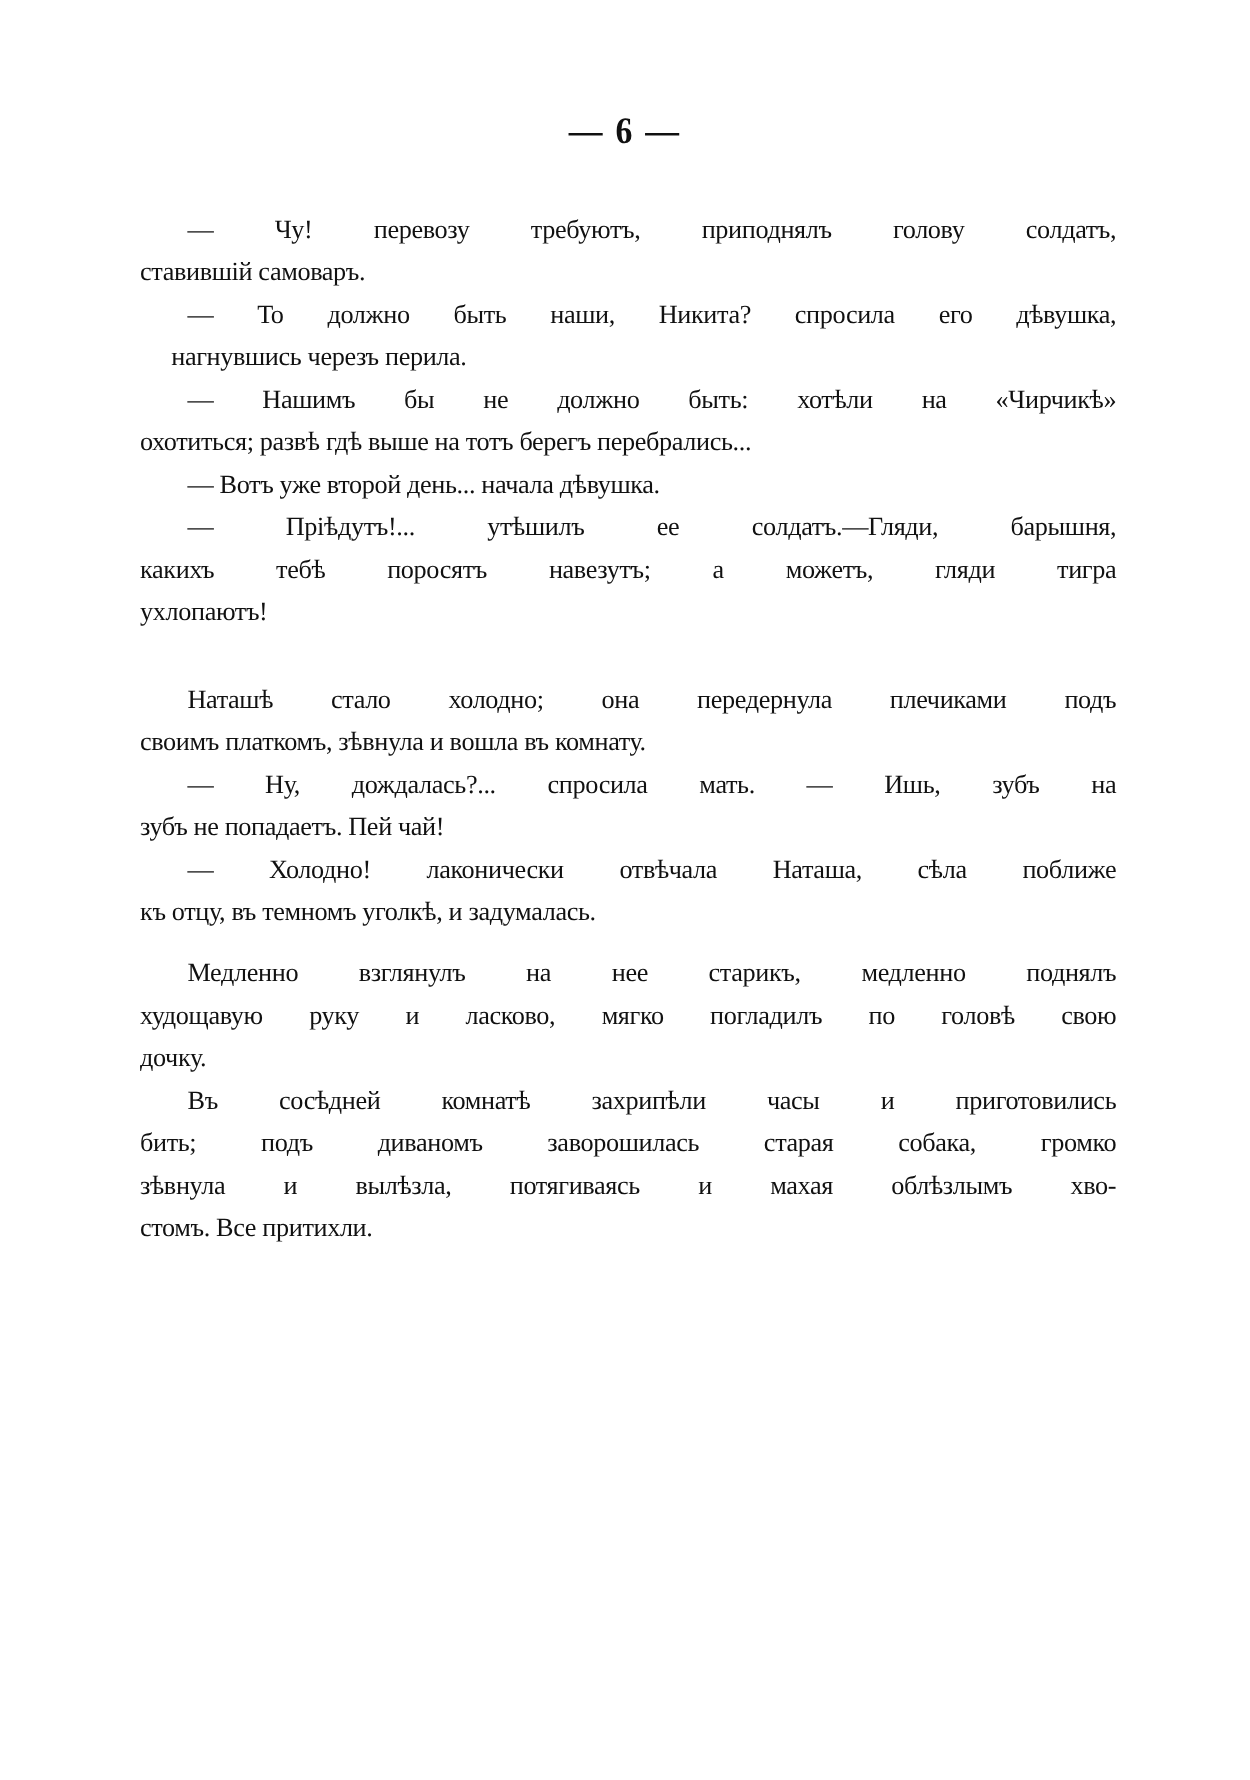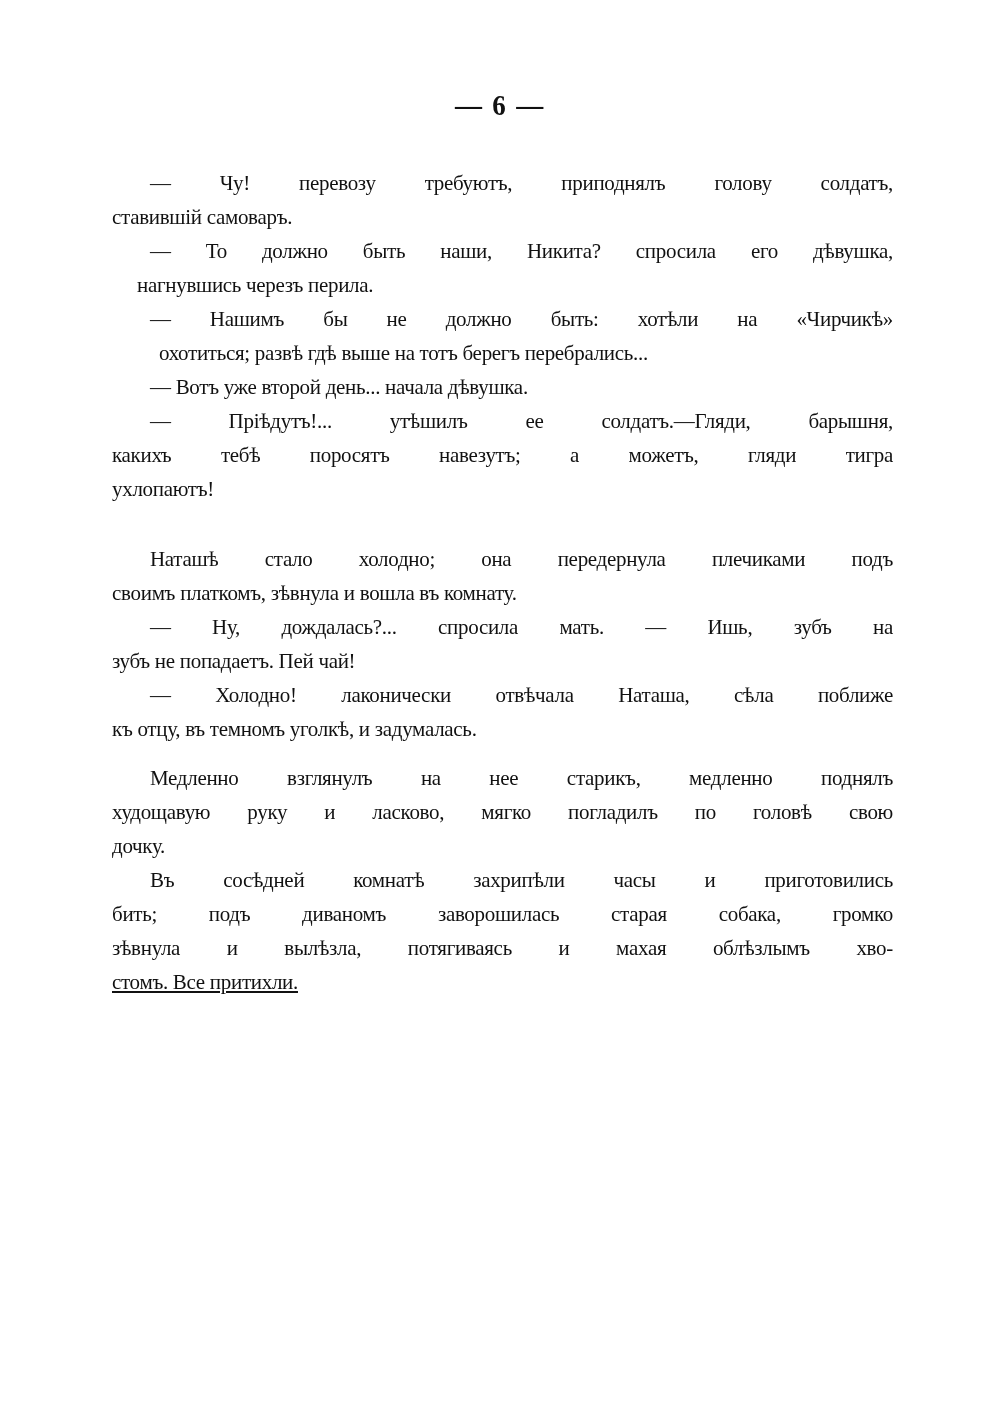--- a/index.html
+++ b/index.html
@@ -37,21 +37,21 @@
     <div>
       <span class="line indent" style="width: 743px;">— Чу! перевозу требуютъ, приподнялъ голову солдатъ,</span>
       <span class="line last" style="width: 781px;">ставившій самоваръ.</span>
     </div>
     <div>
       <span class="line indent" style="width: 743px;">— То должно быть наши, Никита? спросила его дѣвушка,</span>
       <span class="line last" style="width: 781px; margin-left: 25px;">нагнувшись черезъ перила.</span>
     </div>
     <div>
       <span class="line indent" style="width: 743px;">— Нашимъ бы не должно быть: хотѣли на «Чирчикѣ»</span>
-      <span class="line last" style="width: 781px; margin-left: 47px;">охотиться; развѣ гдѣ выше на тотъ берегъ перебрались...</span>
+      <span class="line last" style="width: 781px;">охотиться; развѣ гдѣ выше на тотъ берегъ перебрались...</span>
     </div>
     <div>
       <span class="line indent last" style="width: 743px;">— Вотъ уже второй день... начала дѣвушка.</span>
     </div>
     <div>
       <span class="line indent" style="width: 743px;">— Пріѣдутъ!... утѣшилъ ее солдатъ.—Гляди, барышня,</span>
       <span class="line" style="width: 781px;">какихъ тебѣ поросятъ навезутъ; а можетъ, гляди тигра</span>
       <span class="line last" style="width: 781px;">ухлопаютъ!</span>
     </div>
     <div>
@@ -68,16 +68,16 @@
     </div>
     <div>
       <span class="line indent" style="width: 743px; margin-top: 15px;">Медленно взглянулъ на нее старикъ, медленно поднялъ</span>
       <span class="line" style="width: 781px;">худощавую руку и ласково, мягко погладилъ по головѣ свою</span>
       <span class="line last" style="width: 781px;">дочку.</span>
     </div>
     <div>
       <span class="line indent" style="width: 743px;">Въ сосѣдней комнатѣ захрипѣли часы и приготовились</span>
       <span class="line" style="width: 781px;">бить; подъ диваномъ заворошилась старая собака, громко</span>
       <span class="line" style="width: 781px;">зѣвнула и вылѣзла, потягиваясь и махая облѣзлымъ хво-</span>
-      <span class="line last" style="width: 781px; text-decoration: underline;">стомъ. Все притихли.</span>
+      <span class="line last" style="width: 781px;">стомъ. Все притихли.</span>
     </div>
   </div>
 </div>
 
 </body></html>

